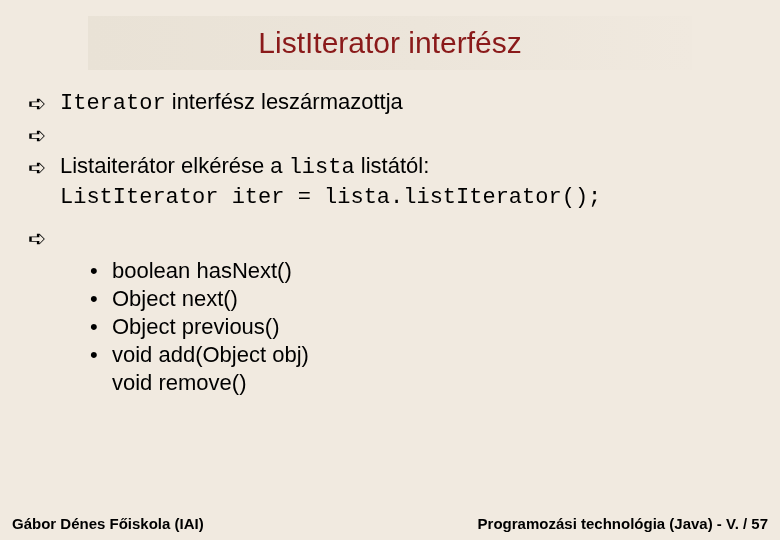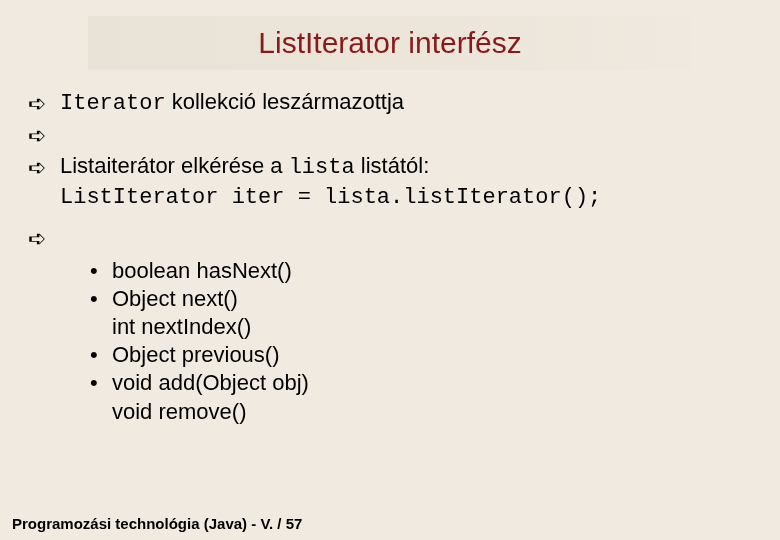--- a/index.html
+++ b/index.html
@@ -101,21 +101,21 @@
 
   <div class="title-band">
     <div class="title-text">ListIterator interfész</div>
   </div>
 
   <div class="content">
 
     <div class="row">
       <div class="arrow">➪</div>
       <div class="row-body">
-        <span class="mono">Iterator</span><span> kollekció leszármazottja</span>
+        <span class="mono">Iterator</span><span> interfész leszármazottja</span>
       </div>
     </div>
 
     <div class="row">
       <div class="arrow">➪</div>
     </div>
 
     <div class="row">
       <div class="arrow">➪</div>
       <div class="row-body">
@@ -131,33 +131,33 @@
     <div class="sub-list">
       <div class="sub-item">
         <div class="dot">•</div>
         <div class="sub-body">boolean hasNext()</div>
       </div>
 
       <div class="sub-item">
         <div class="dot">•</div>
         <div class="sub-body">Object next()</div>
       </div>
-      <div class="sub-cont">int nextIndex()</div>
 
       <div class="sub-item">
         <div class="dot">•</div>
         <div class="sub-body">Object previous()</div>
       </div>
 
       <div class="sub-item">
         <div class="dot">•</div>
         <div class="sub-body">void add(Object obj)</div>
       </div>
       <div class="sub-cont">void remove()</div>
     </div>
 
   </div>
 
   <div class="footer">
+    <div>Gábor Dénes Főiskola (IAI)</div>
     <div>Programozási technológia (Java)  -  V. / 57</div>
   </div>
 
 </div>
 
 </body></html>

